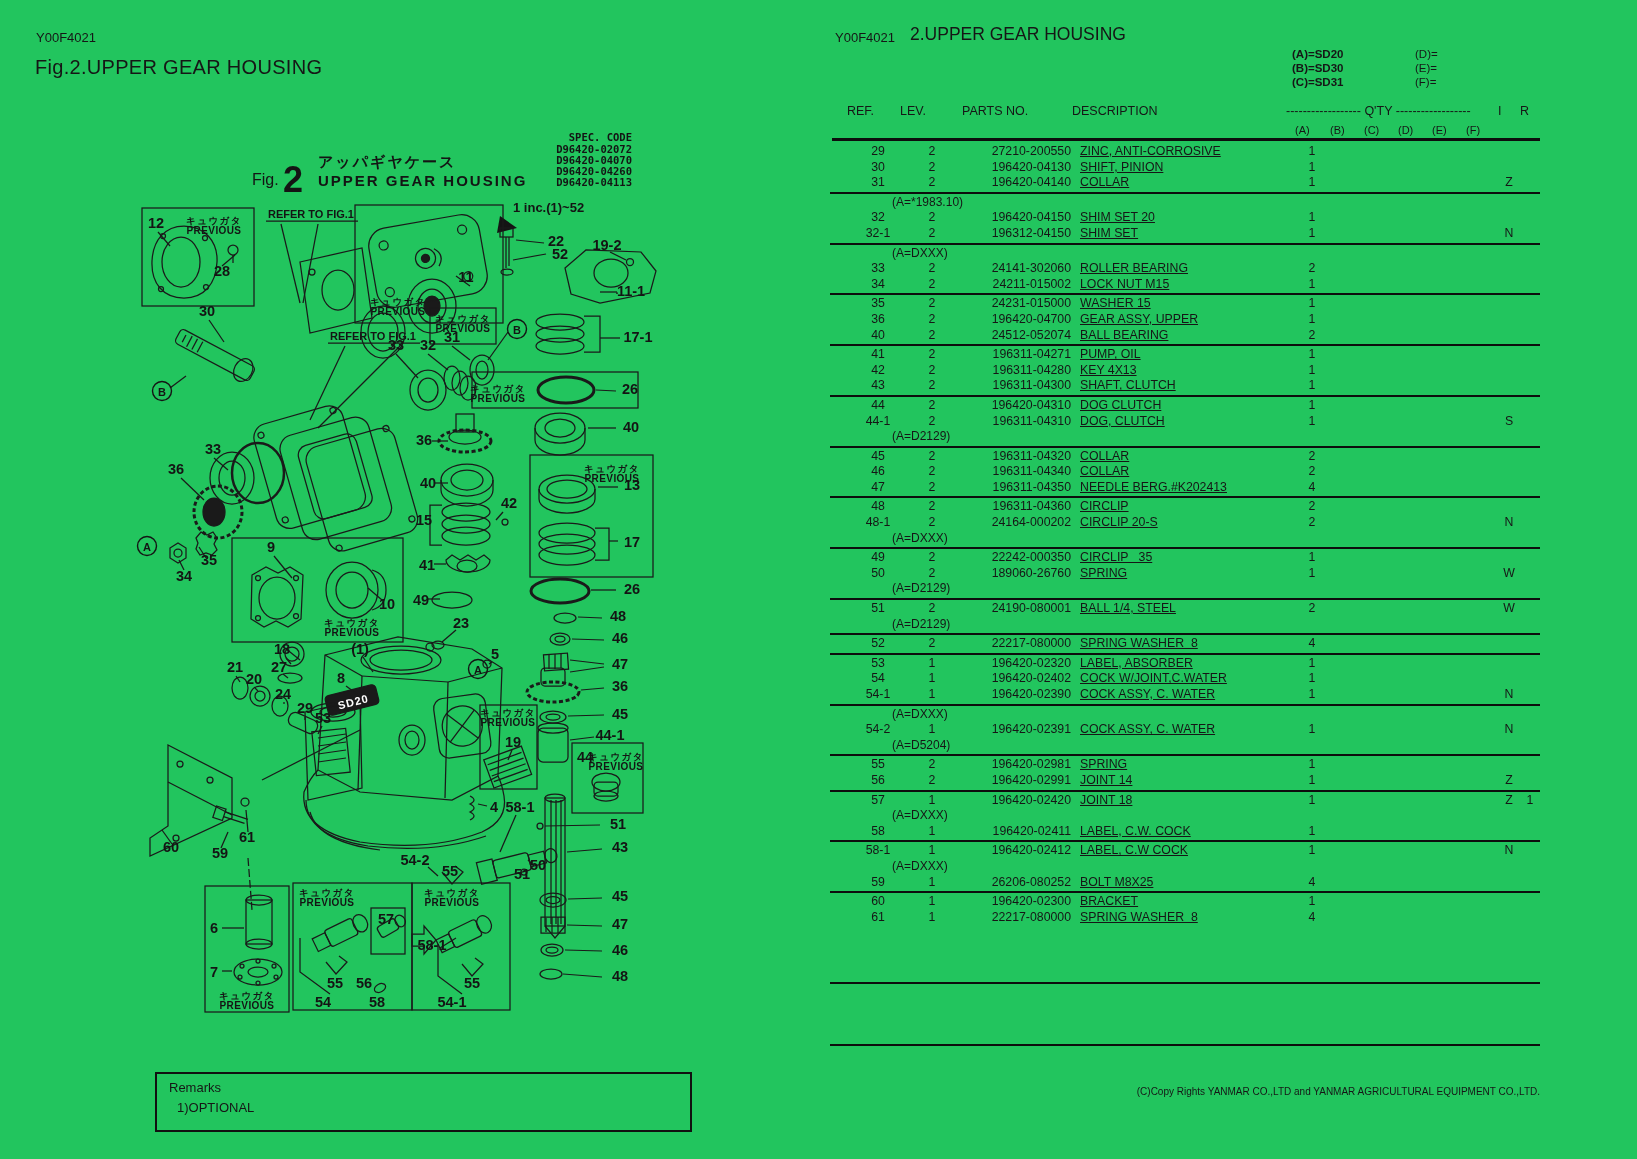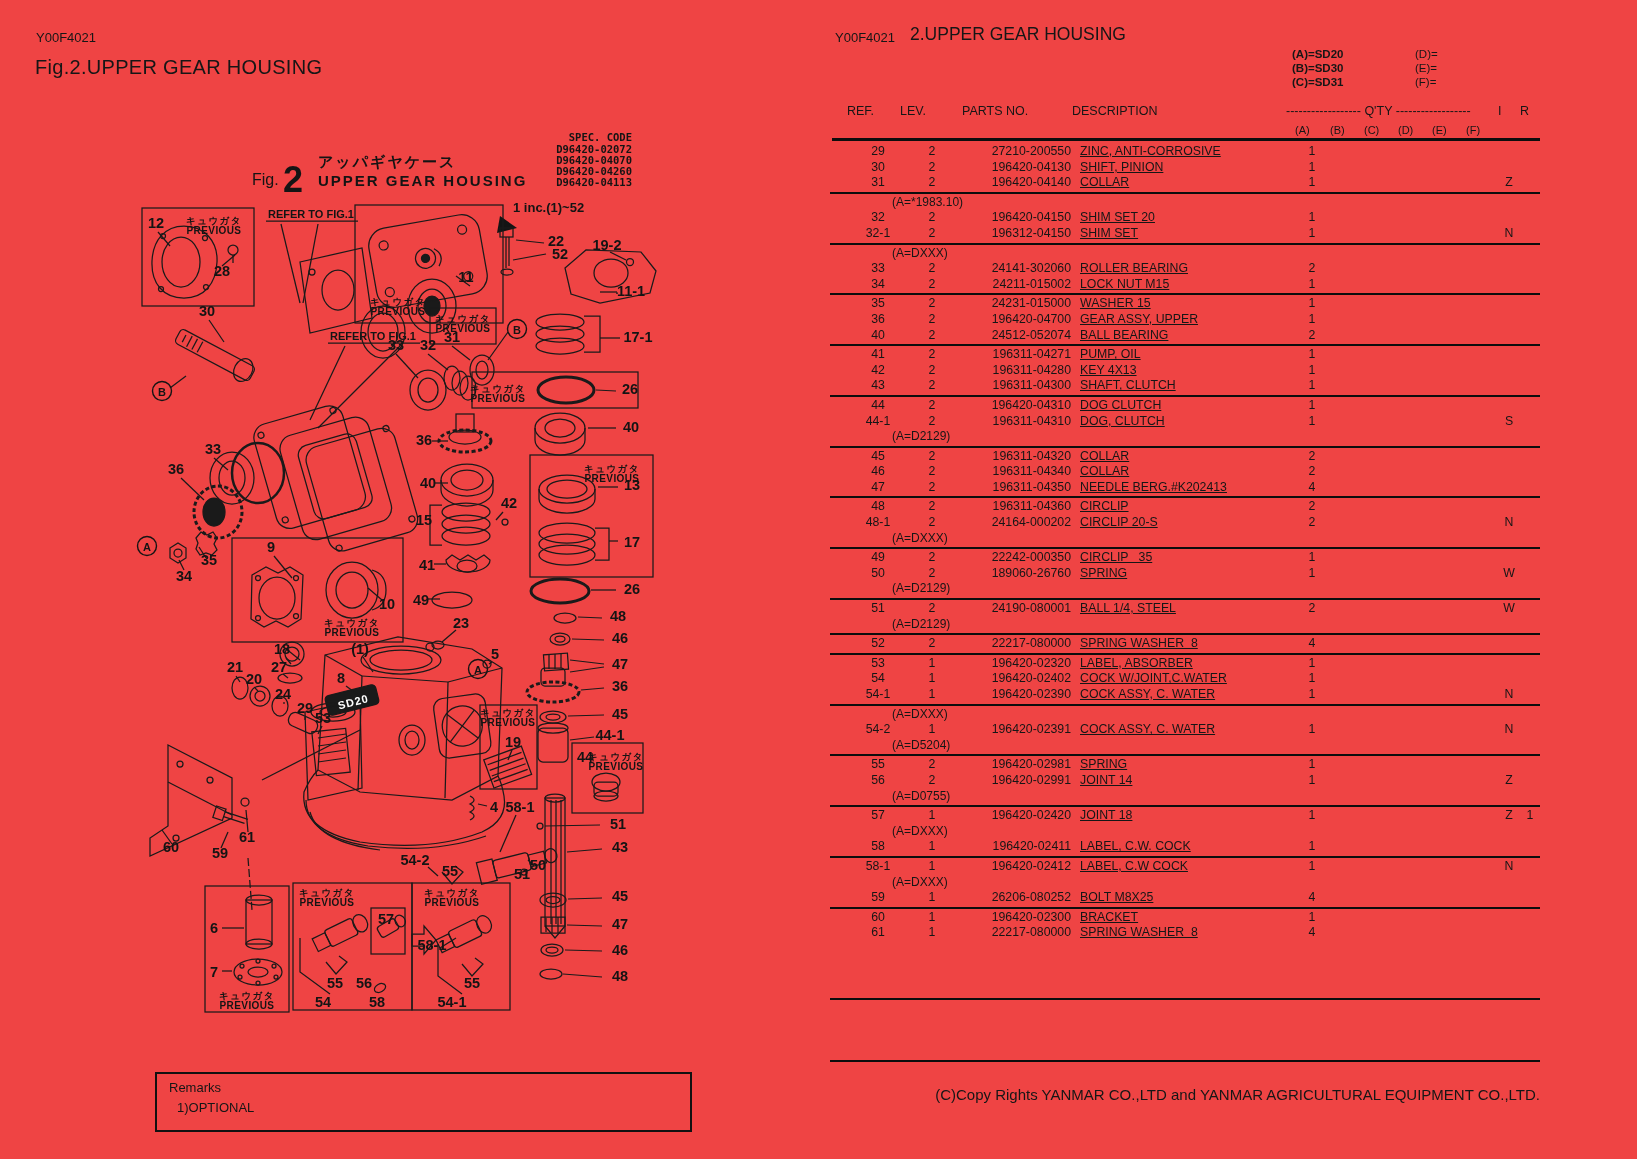--- a/index.html
+++ b/index.html
@@ -1,16 +1,16 @@
 <!DOCTYPE html>
 <html><head>
 <meta charset="utf-8">
 <style>
   html,body{margin:0;padding:0;background:#e8e8e8;}
-  #page{position:relative;width:1637px;height:1159px;background:#ef4444;overflow:hidden;
+  #page{position:relative;width:1637px;height:1159px;background:#22c55e;overflow:hidden;
         font-family:"Liberation Sans",sans-serif;color:#161616;}
   .abs{position:absolute;}
   
   #lp-code{left:36px;top:30px;font-size:13px;}
   #lp-title{left:35px;top:56px;font-size:20px;letter-spacing:.3px;}
   
   #remarks{left:155px;top:1072px;width:533px;height:56px;border:2px solid #111;}
   #remarks .r1{position:absolute;left:12px;top:6px;font-size:13px;}
   #remarks .r2{position:absolute;left:20px;top:26px;font-size:13px;}
   
@@ -29,21 +29,21 @@
   .prow span{position:absolute;top:0;}
   .t-ref{left:17px;width:62px;text-align:center;}
   .t-lev{left:82px;width:40px;text-align:center;}
   .t-parts{left:131px;width:110px;text-align:right;}
   .t-desc{left:250px;width:225px;text-decoration:underline;}
   .t-qty{left:465px;width:34px;text-align:center;}
   .t-i{left:668px;width:22px;text-align:center;}
   .t-r{left:690px;width:20px;text-align:center;}
   .t-note{left:62px;font-size:12px;}
   .rule{height:2px;background:#0d0d0d;margin:1px 0;width:710px;}
-  #copyright{position:absolute;left:830px;top:1086px;width:710px;text-align:right;font-size:15px;}
+  #copyright{position:absolute;left:830px;top:1086px;width:710px;text-align:right;font-size:10px;}
   
   .dlabel{font:600 14.5px "Liberation Sans",sans-serif;fill:#141414;}
   .small-ref{font:600 11px "Liberation Sans",sans-serif;fill:#141414;}
   .prevjp{font:700 9.5px "Liberation Sans",sans-serif;letter-spacing:1.5px;fill:#141414;}
   .preven{font:700 10px "Liberation Sans",sans-serif;letter-spacing:.4px;fill:#141414;}
   .spec{font:700 10.5px "DejaVu Sans Mono",monospace;fill:#141414;}
   .figsm{font:400 16px "Liberation Sans",sans-serif;fill:#141414;}
   .figbig{font:800 36px "Liberation Sans",sans-serif;fill:#141414;}
   .figjp{font:700 15px "Liberation Sans",sans-serif;letter-spacing:2px;fill:#141414;}
   .decal{font:700 11px "Liberation Sans",sans-serif;fill:#ffffff;letter-spacing:1px;}
@@ -629,21 +629,20 @@
         <div class="prow"><span class="t-ref">53</span><span class="t-lev">1</span><span class="t-parts">196420-02320</span><span class="t-desc">LABEL, ABSORBER</span><span class="t-qty">1</span></div>
         <div class="prow"><span class="t-ref">54</span><span class="t-lev">1</span><span class="t-parts">196420-02402</span><span class="t-desc">COCK W/JOINT,C.WATER</span><span class="t-qty">1</span></div>
         <div class="prow"><span class="t-ref">54-1</span><span class="t-lev">1</span><span class="t-parts">196420-02390</span><span class="t-desc">COCK ASSY, C. WATER</span><span class="t-qty">1</span><span class="t-i">N</span></div>
         <div class="rule"></div>
         <div class="prow"><span class="t-note">(A=DXXX)</span></div>
         <div class="prow"><span class="t-ref">54-2</span><span class="t-lev">1</span><span class="t-parts">196420-02391</span><span class="t-desc">COCK ASSY, C. WATER</span><span class="t-qty">1</span><span class="t-i">N</span></div>
         <div class="prow"><span class="t-note">(A=D5204)</span></div>
         <div class="rule"></div>
         <div class="prow"><span class="t-ref">55</span><span class="t-lev">2</span><span class="t-parts">196420-02981</span><span class="t-desc">SPRING</span><span class="t-qty">1</span></div>
         <div class="prow"><span class="t-ref">56</span><span class="t-lev">2</span><span class="t-parts">196420-02991</span><span class="t-desc">JOINT 14</span><span class="t-qty">1</span><span class="t-i">Z</span></div>
-        <div class="prow"><span class="t-note">(A=D0755)</span></div>
         <div class="rule"></div>
         <div class="prow"><span class="t-ref">57</span><span class="t-lev">1</span><span class="t-parts">196420-02420</span><span class="t-desc">JOINT 18</span><span class="t-qty">1</span><span class="t-i">Z</span><span class="t-r">1</span></div>
         <div class="prow"><span class="t-note">(A=DXXX)</span></div>
         <div class="prow"><span class="t-ref">58</span><span class="t-lev">1</span><span class="t-parts">196420-02411</span><span class="t-desc">LABEL, C.W. COCK</span><span class="t-qty">1</span></div>
         <div class="rule"></div>
         <div class="prow"><span class="t-ref">58-1</span><span class="t-lev">1</span><span class="t-parts">196420-02412</span><span class="t-desc">LABEL, C.W COCK</span><span class="t-qty">1</span><span class="t-i">N</span></div>
         <div class="prow"><span class="t-note">(A=DXXX)</span></div>
         <div class="prow"><span class="t-ref">59</span><span class="t-lev">1</span><span class="t-parts">26206-080252</span><span class="t-desc">BOLT M8X25</span><span class="t-qty">4</span></div>
         <div class="rule"></div>
         <div class="prow"><span class="t-ref">60</span><span class="t-lev">1</span><span class="t-parts">196420-02300</span><span class="t-desc">BRACKET</span><span class="t-qty">1</span></div>

